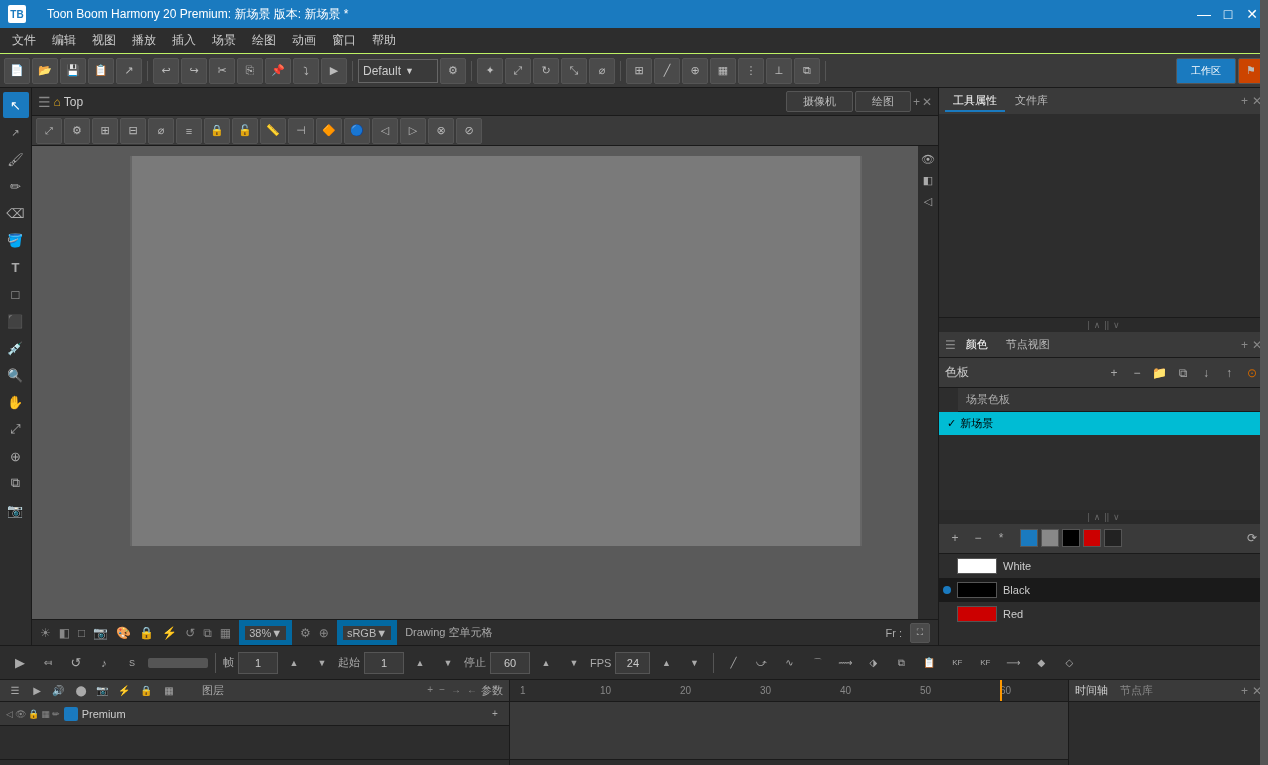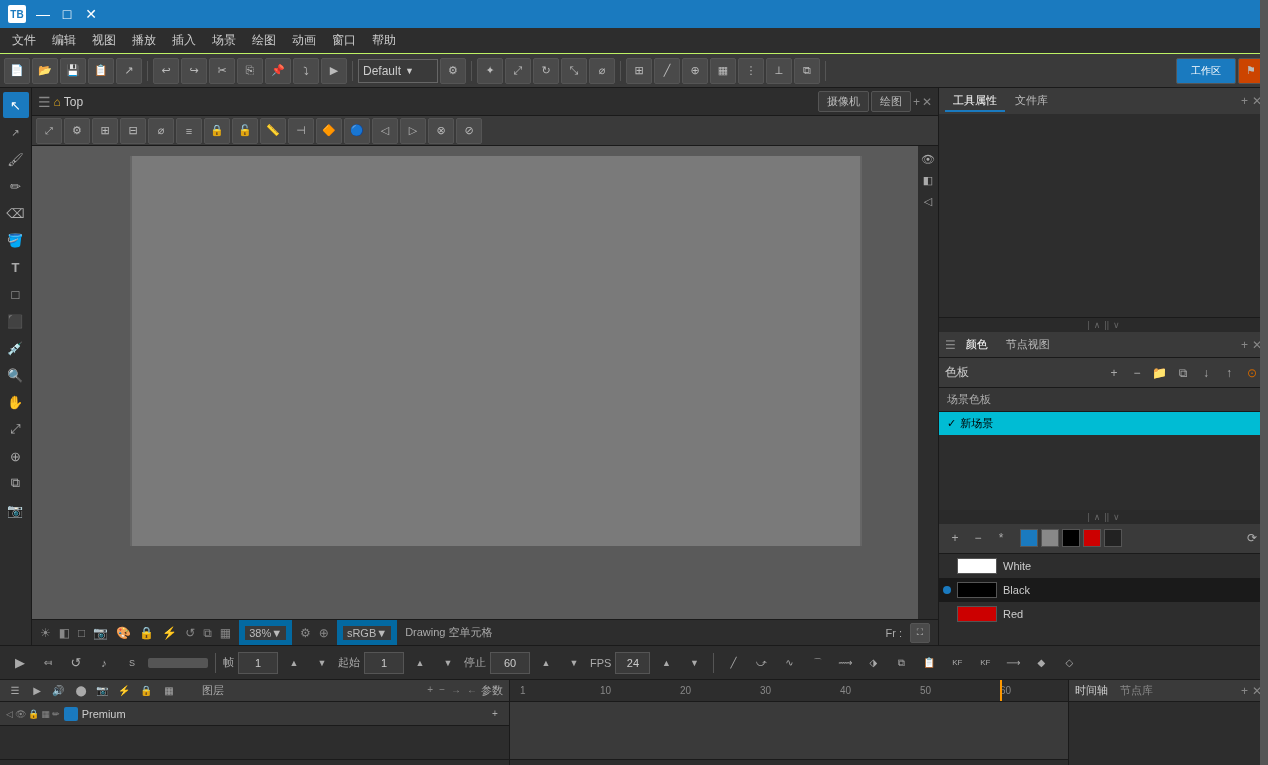--- a/index.html
+++ b/index.html
@@ -20,21 +20,21 @@
       height: 28px;
       display: flex;
       align-items: center;
       padding: 0 8px;
       color: white;
       font-size: 12px;
     }
     #titlebar .app-icon {
       width: 18px;
       height: 18px;
-      margin-right: 9px;
+      margin-right: 21px;
       background: #fff;
       border-radius: 2px;
       display: flex; align-items: center; justify-content: center;
       font-size: 10px; color: #1a7abf; font-weight: bold;
     }
     #titlebar .title-text { flex: 1; }
     #titlebar .win-controls { display: flex; gap: 8px; }
     #titlebar .win-btn {
       width: 16px; height: 16px;
       display: flex; align-items: center; justify-content: center;
@@ -119,21 +119,21 @@
     #view-header {
       background: #2d2d2d;
       height: 28px;
       display: flex;
       align-items: center;
       padding: 0 6px;
       border-bottom: 1px solid #1a1a1a;
       gap: 4px;
     }
     .view-tab {
-      padding: 2px 8px;
+      padding: 2px 16px;
       background: #3a3a3a;
       border: 1px solid #555;
       border-radius: 2px;
       cursor: pointer;
       color: #bbb;
       font-size: 11px;
     }
 
     
     #drawing-tools {
@@ -263,20 +263,21 @@
       cursor: pointer; color: #aaa; font-size: 12px;
       border-radius: 2px;
     }
     #palette-list { flex: 1; overflow-y: auto; }
     #palette-list-header {
       padding: 4px 8px;
       color: #aaa;
       font-size: 11px;
       background: #363636;
       border-bottom: 1px solid #1a1a1a;
+      margin-left: 19px;
     }
     #palette-scene-item {
       padding: 4px 8px;
       background: #00bcd4;
       color: #000;
       font-size: 11px;
       display: flex;
       align-items: center;
       gap: 4px;
     }
@@ -486,20 +487,21 @@
       width: 20px;
     }
   </style>
 </head>
 <body>
 
 <div id="titlebar">
   <div class="app-icon">
     <span>TB</span>
   </div>
+  <span class="title-text">Toon Boom Harmony 20 Premium: 新场景 版本: 新场景 *</span>
   <div class="win-controls">
     <div class="win-btn">—</div>
     <div class="win-btn">□</div>
     <div class="win-btn">✕</div>
   </div>
 </div>
 
 <div id="menubar">
     <div class="menu-item">文件</div>
     <div class="menu-item">编辑</div>

